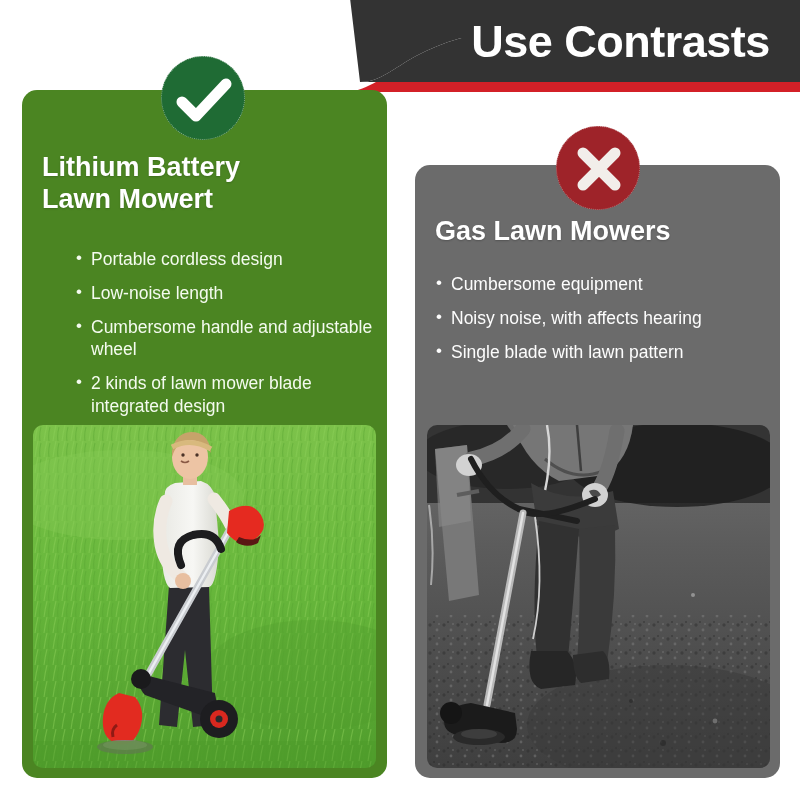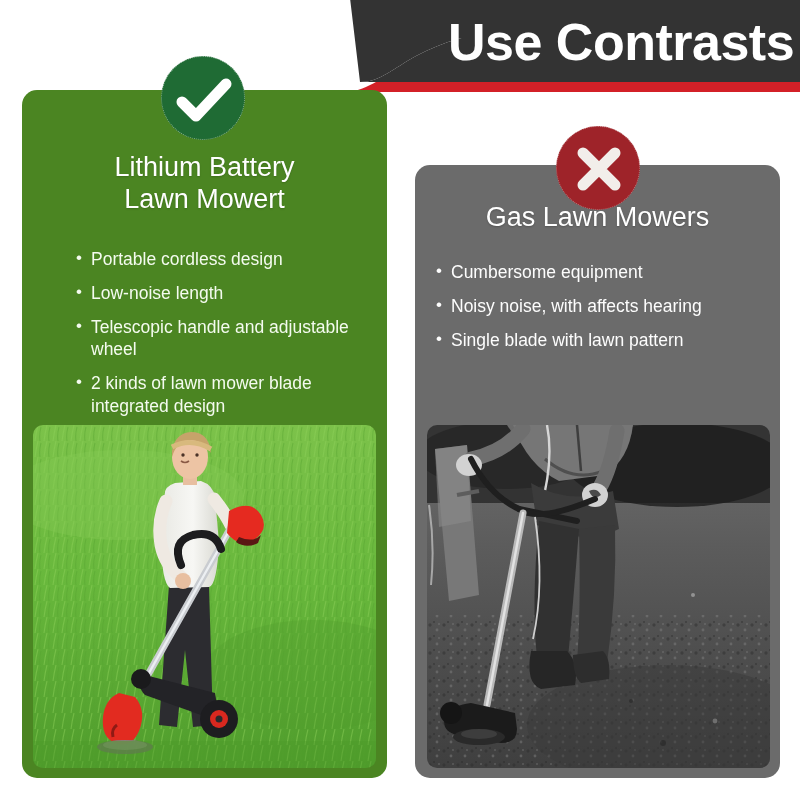--- a/index.html
+++ b/index.html
@@ -28,21 +28,21 @@
     height: 92px;
     pointer-events: none;
   }
   #header-title {
     position: absolute;
     top: 14px;
     left: 448px;
     width: 345px;
     height: 56px;
     color: #ffffff;
-    font-size: 52px;
+    font-size: 45px;
     font-weight: bold;
     letter-spacing: -0.5px;
     line-height: 56px;
     text-align: center;
     white-space: nowrap;
   }
 
   
   .card {
     position: absolute;
@@ -84,45 +84,44 @@
     top: 126px;
     background: #9e2329;
     border: 1px dotted rgba(255,255,255,0.35);
   }
   .badge svg { position: absolute; left: 0; top: 0; }
 
   
   .card-title {
     position: absolute;
     width: 100%;
-    text-align: center;
     color: #ffffff;
-    font-weight: normal;
+    font-weight: bold;
     line-height: 1.18;
   }
   #title-pro {
     top: 152px;
     font-size: 27px;
     padding: 0 20px;
     text-shadow: 0 1px 2px rgba(0,0,0,0.18);
   }
   #title-con {
-    top: 202px;
+    top: 216px;
     font-size: 27px;
     padding: 0 20px;
     text-shadow: 0 1px 2px rgba(0,0,0,0.22);
   }
 
   .bullets {
     position: absolute;
     list-style: none;
     margin-top: 17px;
   }
   #bullets-pro { left: 76px; top: 231px; width: 300px; }
-  #bullets-con { left: 436px; top: 244px; width: 330px; }
+  #bullets-con { left: 436px; top: 256px; width: 330px; }
 
   .bullets li {
     position: relative;
     padding-left: 15px;
     margin-bottom: 11px;
     color: #f4fbef;
     font-size: 17.5px;
     line-height: 1.3;
   }
   #bullets-con li { color: #fdfdfd; }
@@ -181,21 +180,21 @@
   </div>
 
   <div class="card-title" id="title-pro" style="left:22px; width:365px;">
     <div>Lithium Battery</div>
     <div>Lawn Mowert</div>
   </div>
 
   <ul class="bullets" id="bullets-pro">
     <li>Portable cordless design</li>
     <li>Low-noise length</li>
-    <li>Telescopic handle and adjustable wheel</li>
+    <li>Cumbersome handle and adjustable wheel</li>
     <li>2 kinds of lawn mower blade integrated design</li>
   </ul>
 
   <div class="photo" id="photo-pro">
     <svg viewBox="0 0 343 343" preserveAspectRatio="none">
       <defs>
         <linearGradient id="grassGrad" x1="0" y1="0" x2="0" y2="1">
           <stop offset="0%" stop-color="#7cc24a"></stop>
           <stop offset="45%" stop-color="#68b83c"></stop>
           <stop offset="100%" stop-color="#4f9c2c"></stop>

